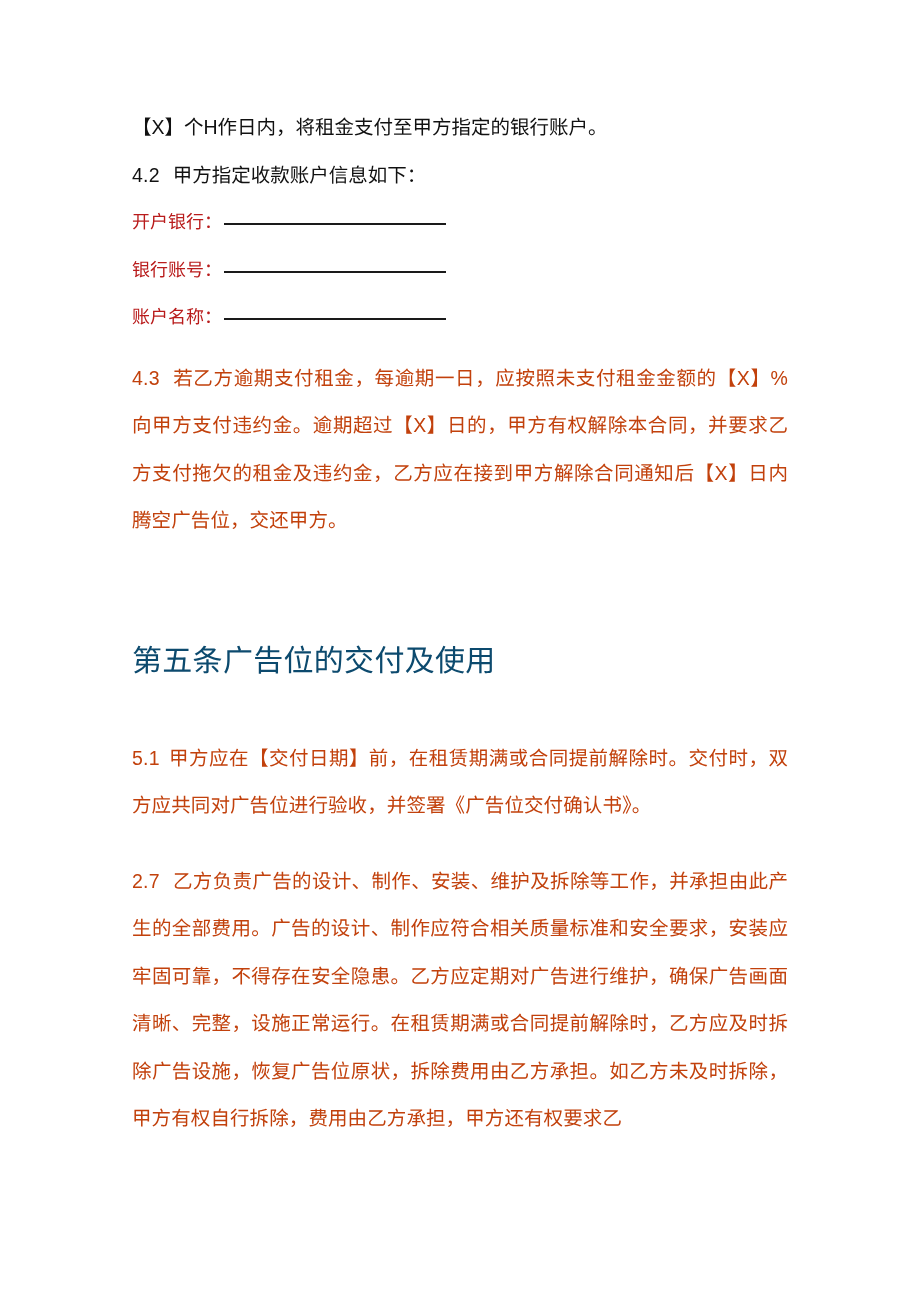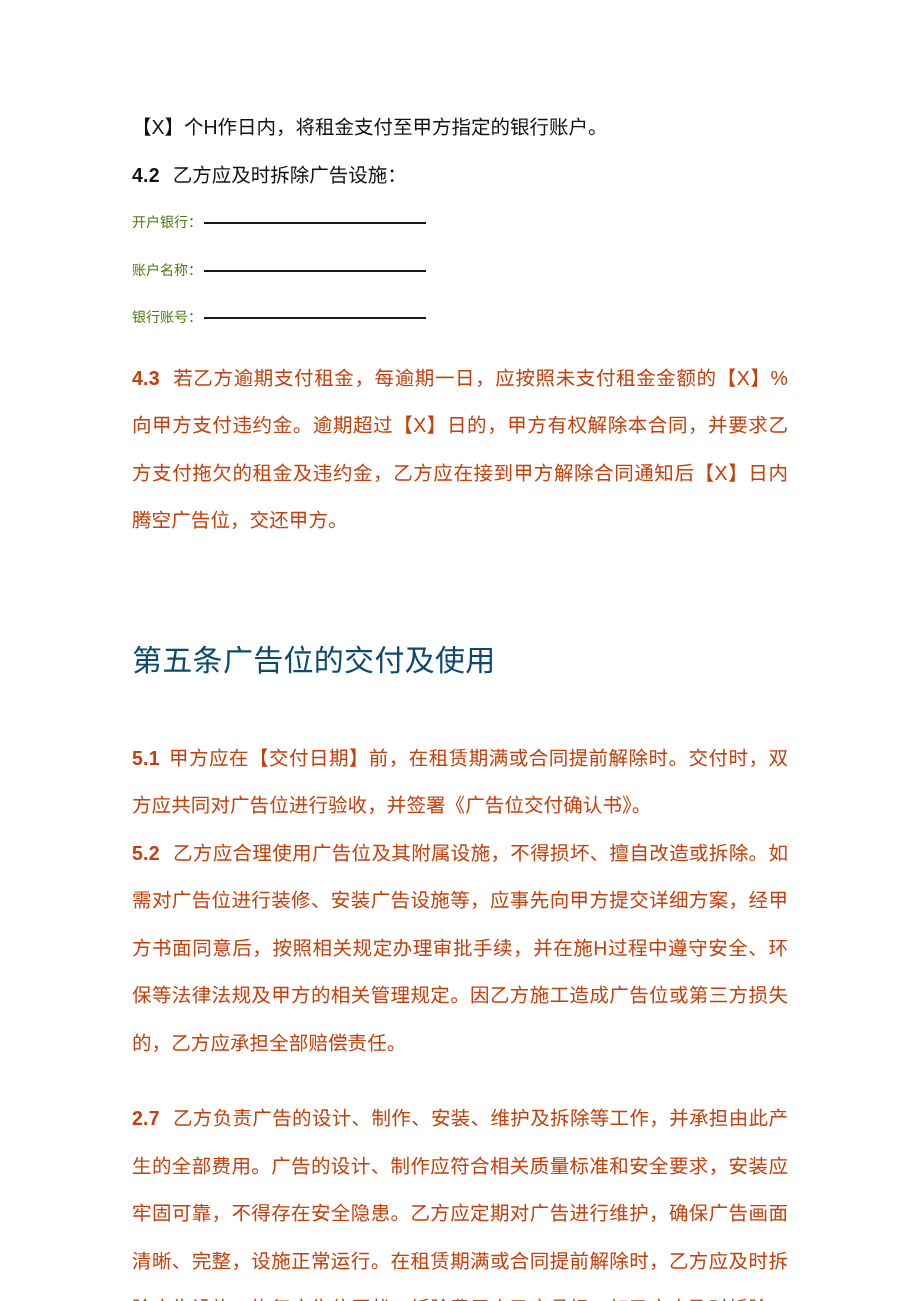--- a/index.html
+++ b/index.html
@@ -42,35 +42,34 @@
   .para-tight {
     font-size: 19.5px;
     line-height: 47.5px;
     color: #111111;
     margin: 0;
     white-space: nowrap;
   }
   .num {
     display: inline;
     letter-spacing: 0.2px;
-    font-weight: bold;
   }
   .gap {
     display: inline-block;
     width: 13px;
   }
   .gap-sm {
     display: inline-block;
     width: 9px;
   }
   
   .blank-row {
-    font-size: 14px;
+    font-size: 18px;
     line-height: 47.5px;
-    color: #4d7c0f;
+    color: #b91c1c;
     margin: 0;
     white-space: nowrap;
     display: block;
   }
   .blank-label {
     display: inline;
   }
   .blank-line {
     display: inline-block;
     width: 222px;
@@ -96,54 +95,51 @@
 </style>
 </head>
 <body>
 
 <div class="page">
   <div class="content">
 
     <p class="para-tight">【X】个H作日内，将租金支付至甲方指定的银行账户。</p>
 
     <p class="para-tight">
-      <span class="num">4.2</span><span class="gap"></span><span>乙方应及时拆除广告设施：</span>
+      <span class="num">4.2</span><span class="gap"></span><span>甲方指定收款账户信息如下：</span>
     </p>
 
     <div>
       <div class="blank-row">
         <span class="blank-label">开户银行：</span><span class="blank-line"></span>
       </div>
       <div class="blank-row">
-        <span class="blank-label">账户名称：</span><span class="blank-line"></span>
+        <span class="blank-label">银行账号：</span><span class="blank-line"></span>
       </div>
       <div class="blank-row">
-        <span class="blank-label">银行账号：</span><span class="blank-line"></span>
+        <span class="blank-label">账户名称：</span><span class="blank-line"></span>
       </div>
     </div>
 
     <div class="sp-43"></div>
 
     <p class="para">
       <span class="num">4.3</span><span class="gap"></span><span>若乙方逾期支付租金，每逾期一日，应按照未支付租金金额的【X】%向甲方支付违约金。逾期超过【X】日的，甲方有权解除本合同，并要求乙方支付拖欠的租金及违约金，乙方应在接到甲方解除合同通知后【X】日内腾空广告位，交还甲方。</span>
     </p>
 
     <div class="sp-before-heading"></div>
 
     <h2 class="heading">第五条广告位的交付及使用</h2>
 
     <div class="sp-after-heading"></div>
 
     <p class="para">
       <span class="num">5.1</span><span class="gap-sm"></span><span>甲方应在【交付日期】前，在租赁期满或合同提前解除时。交付时，双方应共同对广告位进行验收，并签署《广告位交付确认书》。</span>
     </p>
 
-    <p class="para">
-      <span class="num">5.2</span><span class="gap"></span><span>乙方应合理使用广告位及其附属设施，不得损坏、擅自改造或拆除。如需对广告位进行装修、安装广告设施等，应事先向甲方提交详细方案，经甲方书面同意后，按照相关规定办理审批手续，并在施H过程中遵守安全、环保等法律法规及甲方的相关管理规定。因乙方施工造成广告位或第三方损失的，乙方应承担全部赔偿责任。</span>
-    </p>
 
     <div class="sp-para-break"></div>
 
     <p class="para">
       <span class="num">2.7</span><span class="gap"></span><span>乙方负责广告的设计、制作、安装、维护及拆除等工作，并承担由此产生的全部费用。广告的设计、制作应符合相关质量标准和安全要求，安装应牢固可靠，不得存在安全隐患。乙方应定期对广告进行维护，确保广告画面清晰、完整，设施正常运行。在租赁期满或合同提前解除时，乙方应及时拆除广告设施，恢复广告位原状，拆除费用由乙方承担。如乙方未及时拆除，甲方有权自行拆除，费用由乙方承担，甲方还有权要求乙</span>
     </p>
 
   </div>
 </div>
 

